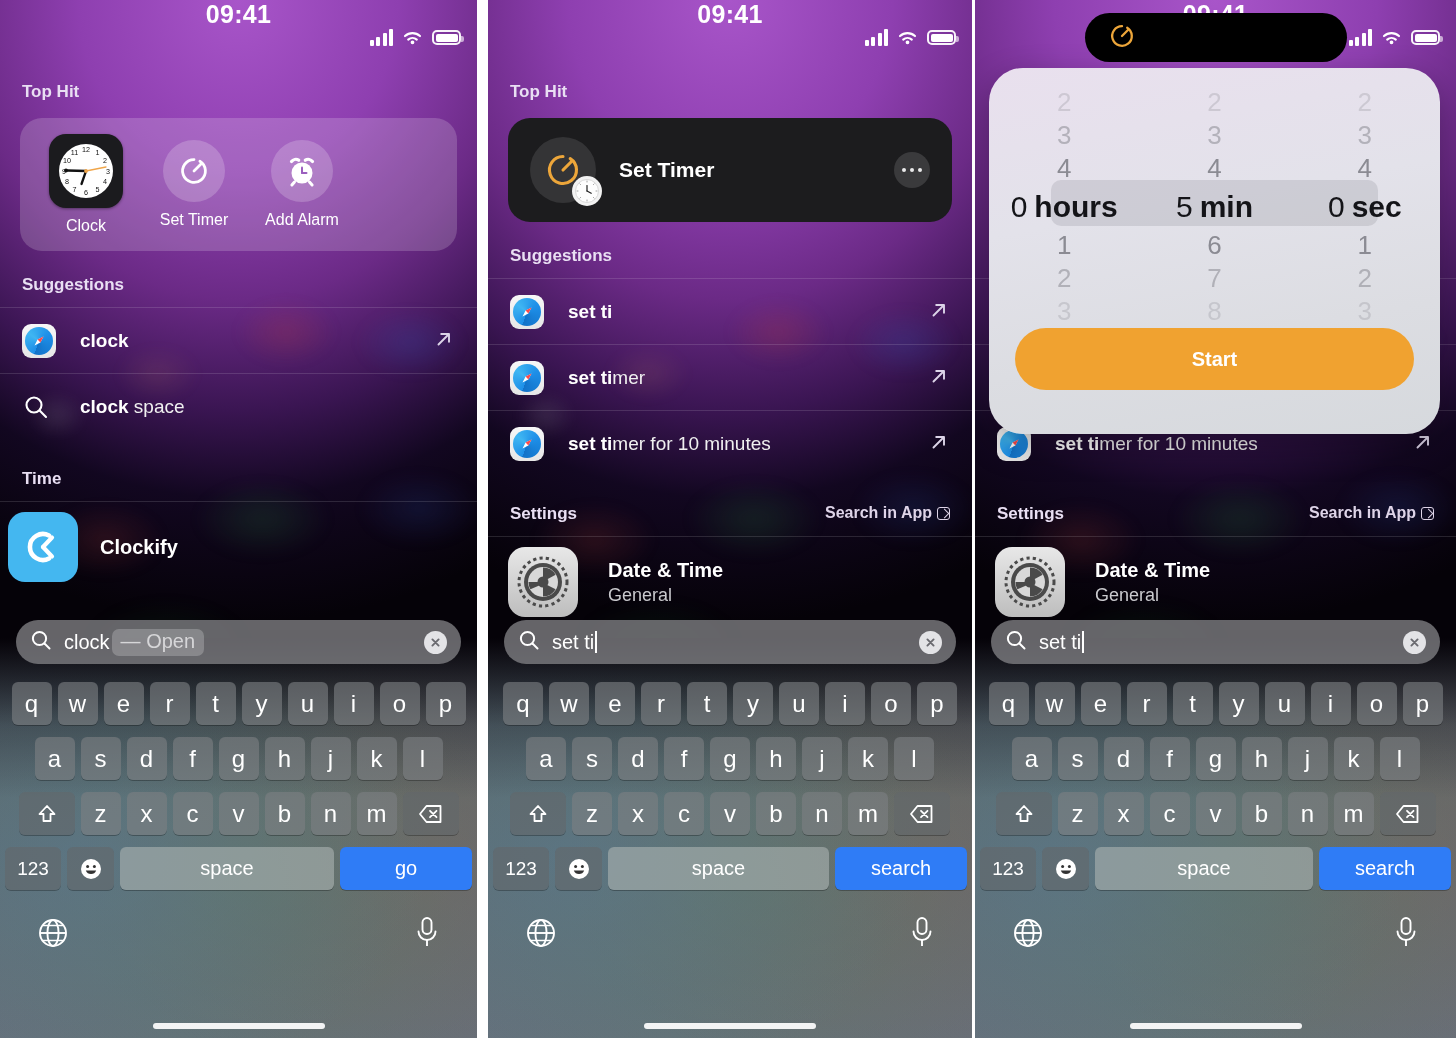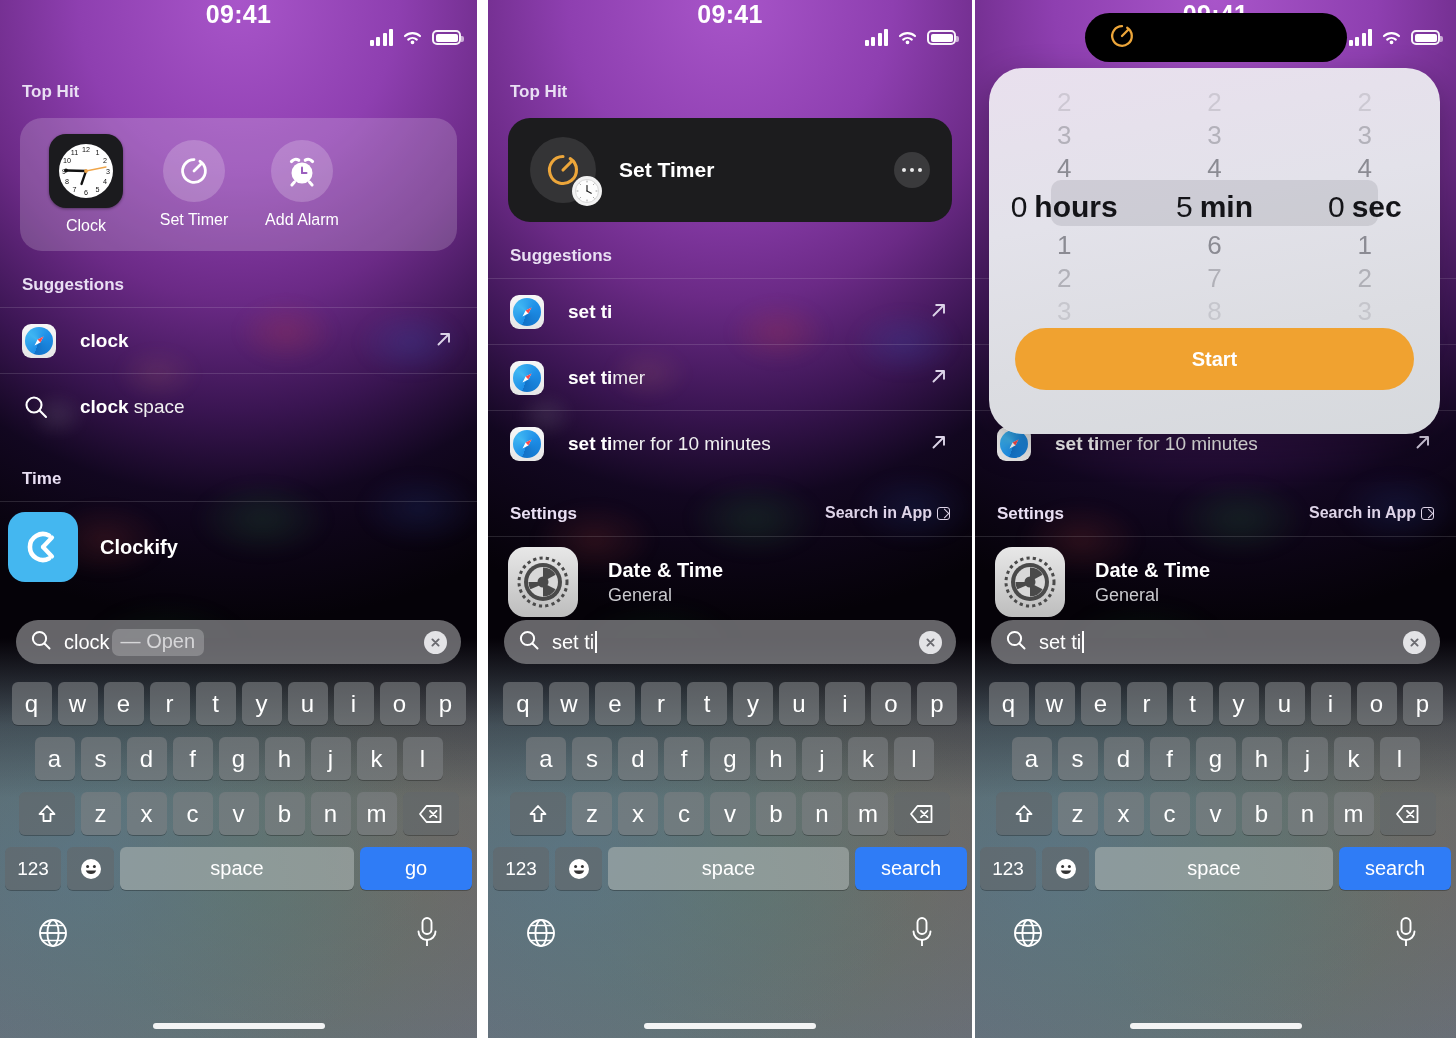--- a/index.html
+++ b/index.html
@@ -207,21 +207,21 @@
   }
   .krow1 .key{ width:40px; }
   .krow2{ padding:0 22px; }
   .krow2 .key{ width:40px; }
   .krow3 .key{ width:40px; }
   .key.wide{ width:56px; background:rgba(98,103,106,.60); }
   .krow4{ gap:6px; padding:0 2px; }
   .key.num{ width:56px; font-size:19px; background:rgba(98,103,106,.60); }
   .key.emo{ width:47px; background:rgba(98,103,106,.60); font-size:23px; }
   .key.space{ flex:1; background:rgba(170,178,176,.62); font-size:20px; }
-  .key.action{ width:112px; background:#2f7cf6; font-size:20px; }
+  .key.action{ width:132px; background:#2f7cf6; font-size:20px; }
   .kbbottom{
     display:flex; align-items:center; justify-content:space-between;
     padding:14px 34px 0;
   }
   .homeind{
     position:absolute; bottom:9px; left:50%; transform:translateX(-50%);
     width:172px; height:6px; border-radius:3px; background:rgba(255,255,255,.92);
   }
 
   

